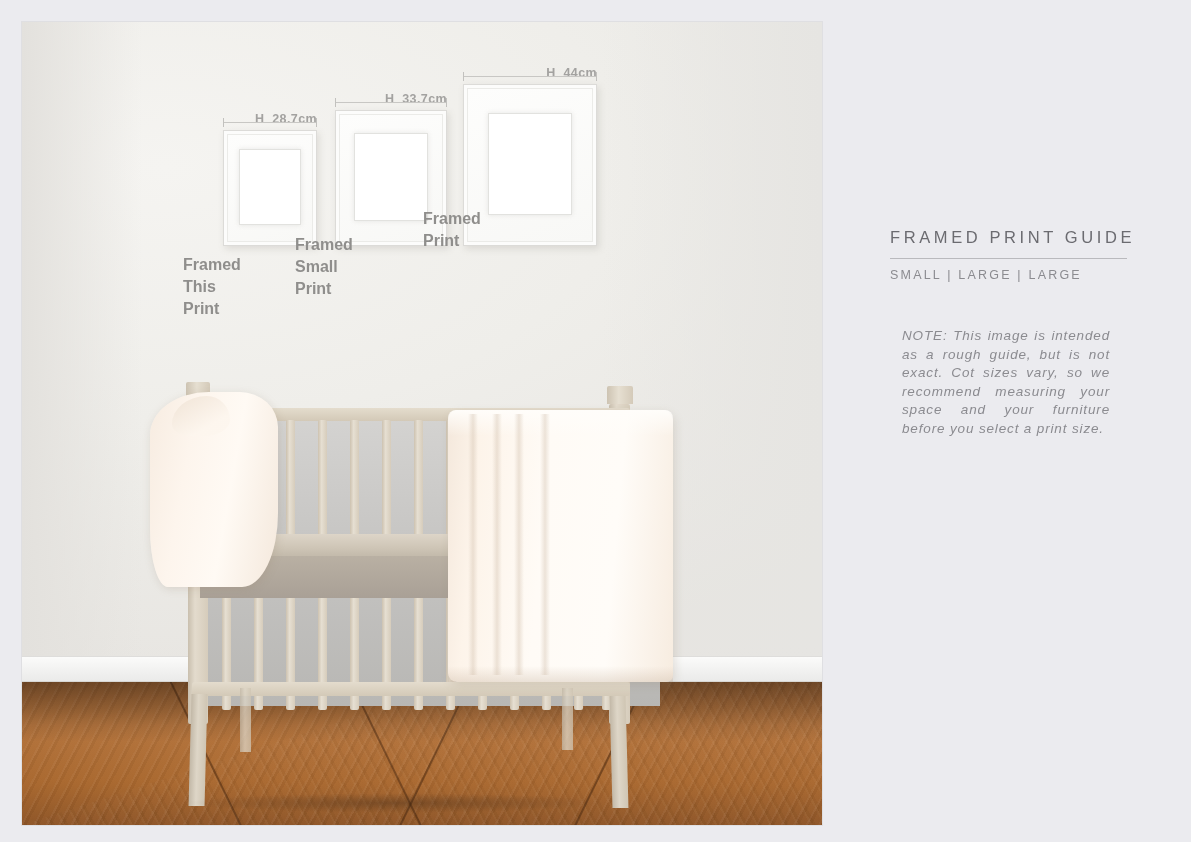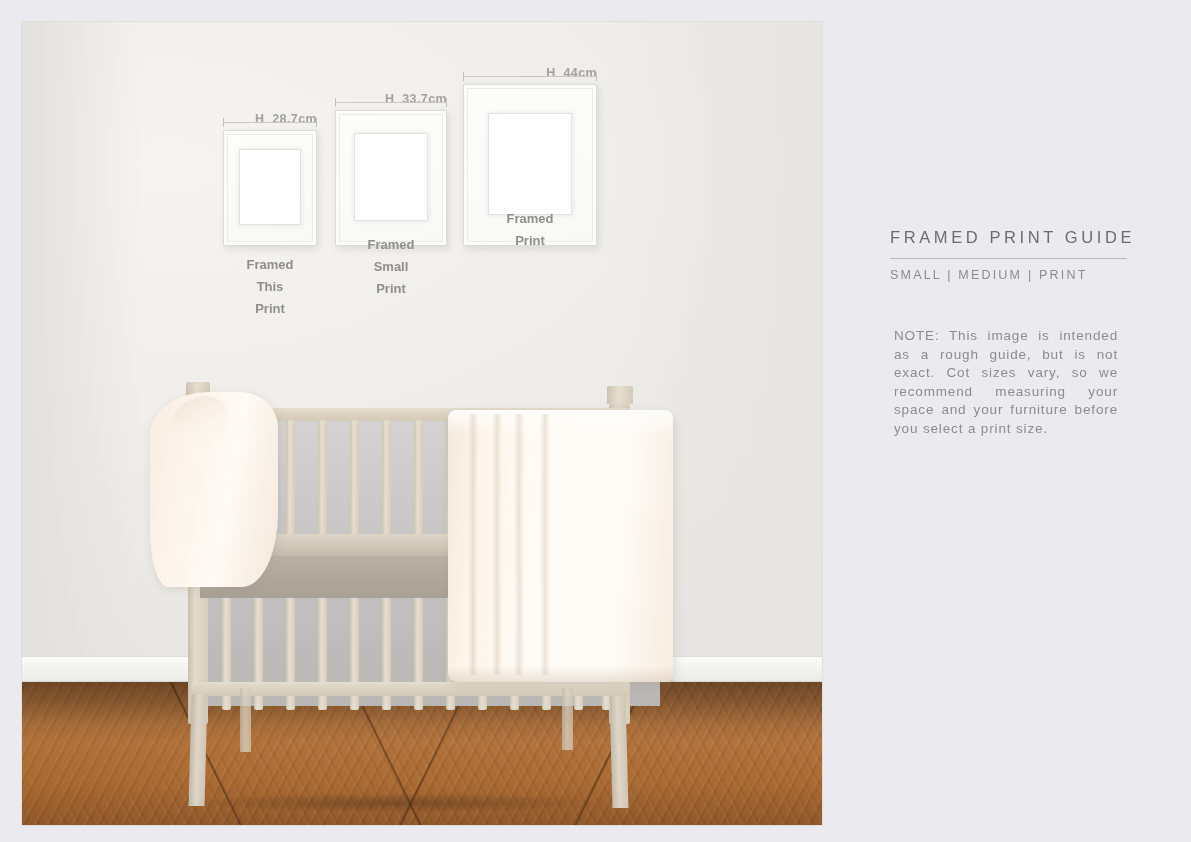--- a/index.html
+++ b/index.html
@@ -120,23 +120,22 @@
   }
   .frame .mat{
     position:absolute;
     background:#ffffff;
     border:1px solid #e2e2df;
     box-shadow:inset 0 0 0 1px rgba(255,255,255,.9),
                0 0 5px rgba(150,145,138,.20);
   }
   .caption{
     position:absolute;left:-40px;width:calc(100% + 80px);
-    text-align:center;
     color:#8f8e8c;
-    font-size:13px;
+    font-size:16px;
     line-height:22px;
   }
   .caption span{display:block;}
 
   
   .crib{position:absolute;left:130px;top:360px;width:545px;height:432px;}
   .crib-post{
     position:absolute;background:linear-gradient(90deg,#c9bfae 0%,#e3dbcd 35%,#d6ccbb 100%);
     border-radius:2px;
   }
@@ -234,21 +233,21 @@
   }
   .note{
     margin-top:45px;
     font-size:13.5px;
     line-height:18.6px;
     letter-spacing:.85px;
     color:#8b8b90;
     width:232px;
     text-align:justify;
   }
-  .note p{margin:4px;}
+  .note p{margin:12px;font-style:italic;}
   .note p + p{margin-top:21px;}
 </style>
 </head>
 <body>
 
 <div id="page">
 
   <div class="photo">
     <div class="photo-inner">
 
@@ -379,20 +378,20 @@
         <div class="bfold" style="left:66px;"></div>
         <div class="bfold" style="left:92px;"></div>
       </div>
 
     </div>
   </div>
 
   <div class="info">
     <h1>FRAMED PRINT GUIDE</h1>
     <div class="rule"></div>
-    <h2>SMALL  |  MEDIUM  |  PRINT</h2>
+    <h2>SMALL  |  LARGE  |  LARGE</h2>
 
     <div class="note">
       <p>NOTE: This image is intended as a rough guide, but is not exact. Cot sizes vary, so we recommend measuring your space and your furniture before you select a print size.</p>
     </div>
   </div>
 
 </div>
 
 </body></html>

